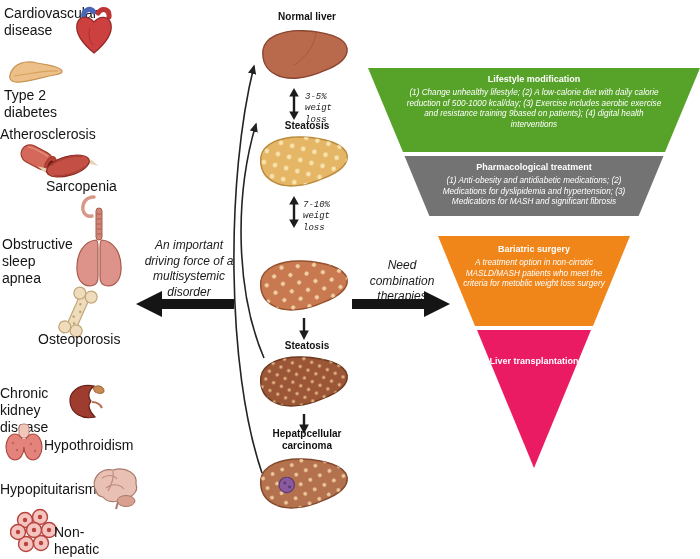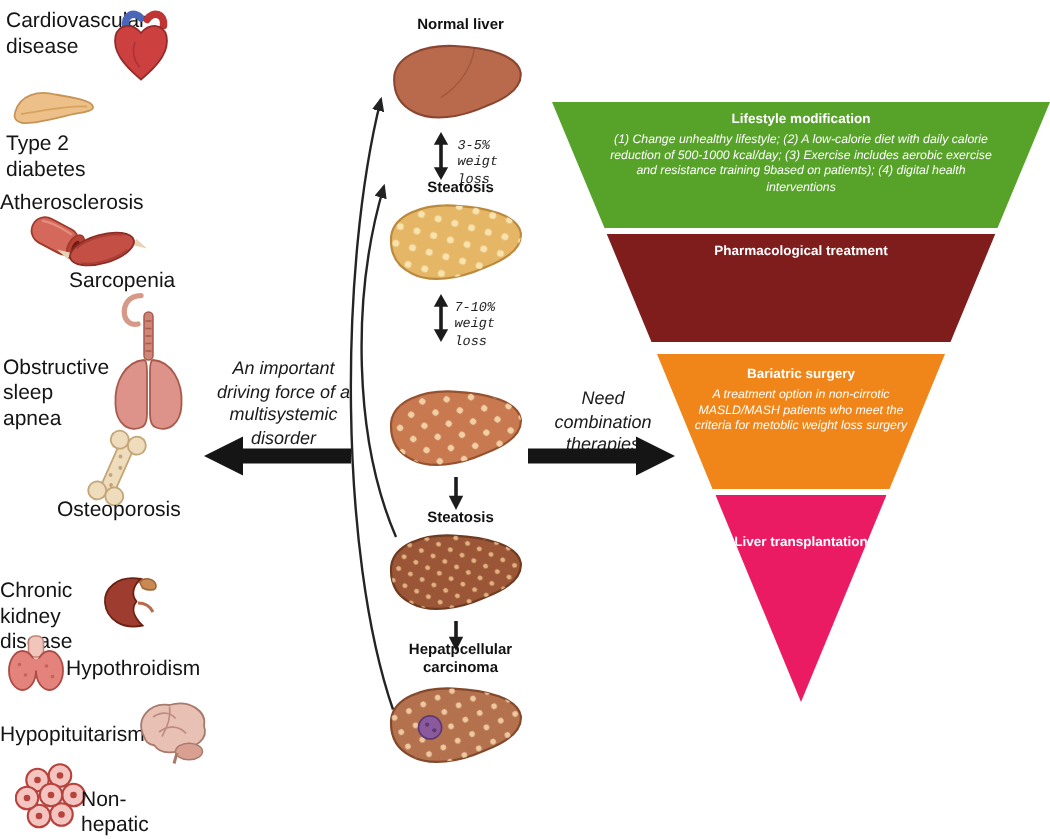--- a/index.html
+++ b/index.html
@@ -218,22 +218,23 @@
   <div class="abs annot" style="left:356px;top:258px;width:92px">Need combination therapies</div>
   <svg class="abs" style="left:352px;top:290px" width="98" height="28" viewBox="0 0 98 28">
     <polygon points="98,14 72,1 72,9 0,9 0,19 72,19 72,27" fill="#151515"></polygon>
   </svg>
 
   <div class="pyramid">
     <div class="tier" style="top: 0px; height: 84px; clip-path: polygon(0px 0px, 332px 0px, 297px 84px, 35px 84px); padding: 6px 34px 0px; background: rgb(87, 162, 41);">
       <div class="tier-title">Lifestyle modification</div>
       <div class="tier-body">(1) Change unhealthy lifestyle; (2) A low-calorie diet with daily calorie reduction of 500-1000 kcal/day; (3) Exercise includes aerobic exercise and resistance training 9based on patients); (4) digital health interventions</div>
     </div>
-    <div class="tier" style="top: 88px; height: 72px; clip-path: polygon(36.5px 0px, 295.5px 0px, 264px 76px, 68px 76px); padding: 6px 62px 0px; background: #7f1d1d;">
+    <div class="tier" style="top: 88px; height: 60px; clip-path: polygon(36.5px 0px, 295.5px 0px, 264px 76px, 68px 76px); padding: 6px 62px 0px; background: #737373;">
       <div class="tier-title">Pharmacological treatment</div>
+      <div class="tier-body">(1) Anti-obesity and antidiabetic medications; (2) Medications for dyslipidemia and hypertension; (3) Medications for MASH and significant fibrosis</div>
     </div>
     <div class="tier" style="top: 168px; height: 90px; clip-path: polygon(70px 0px, 262px 0px, 225px 90px, 107px 90px); padding: 8px 88px 0px; background: rgb(240, 133, 25);">
       <div class="tier-title">Bariatric surgery</div>
       <div class="tier-body">A treatment option in non-cirrotic MASLD/MASH patients who meet the criteria for metoblic weight loss surgery</div>
     </div>
     <div class="tier" style="top: 262px; height: 138px; clip-path: polygon(109px 0px, 223px 0px, 166px 138px); padding: 26px 118px 0px; background: rgb(234, 26, 99);">
       <div class="tier-title">Liver transplantation</div>
       <div class="tier-body"></div>
     </div>
   </div>

